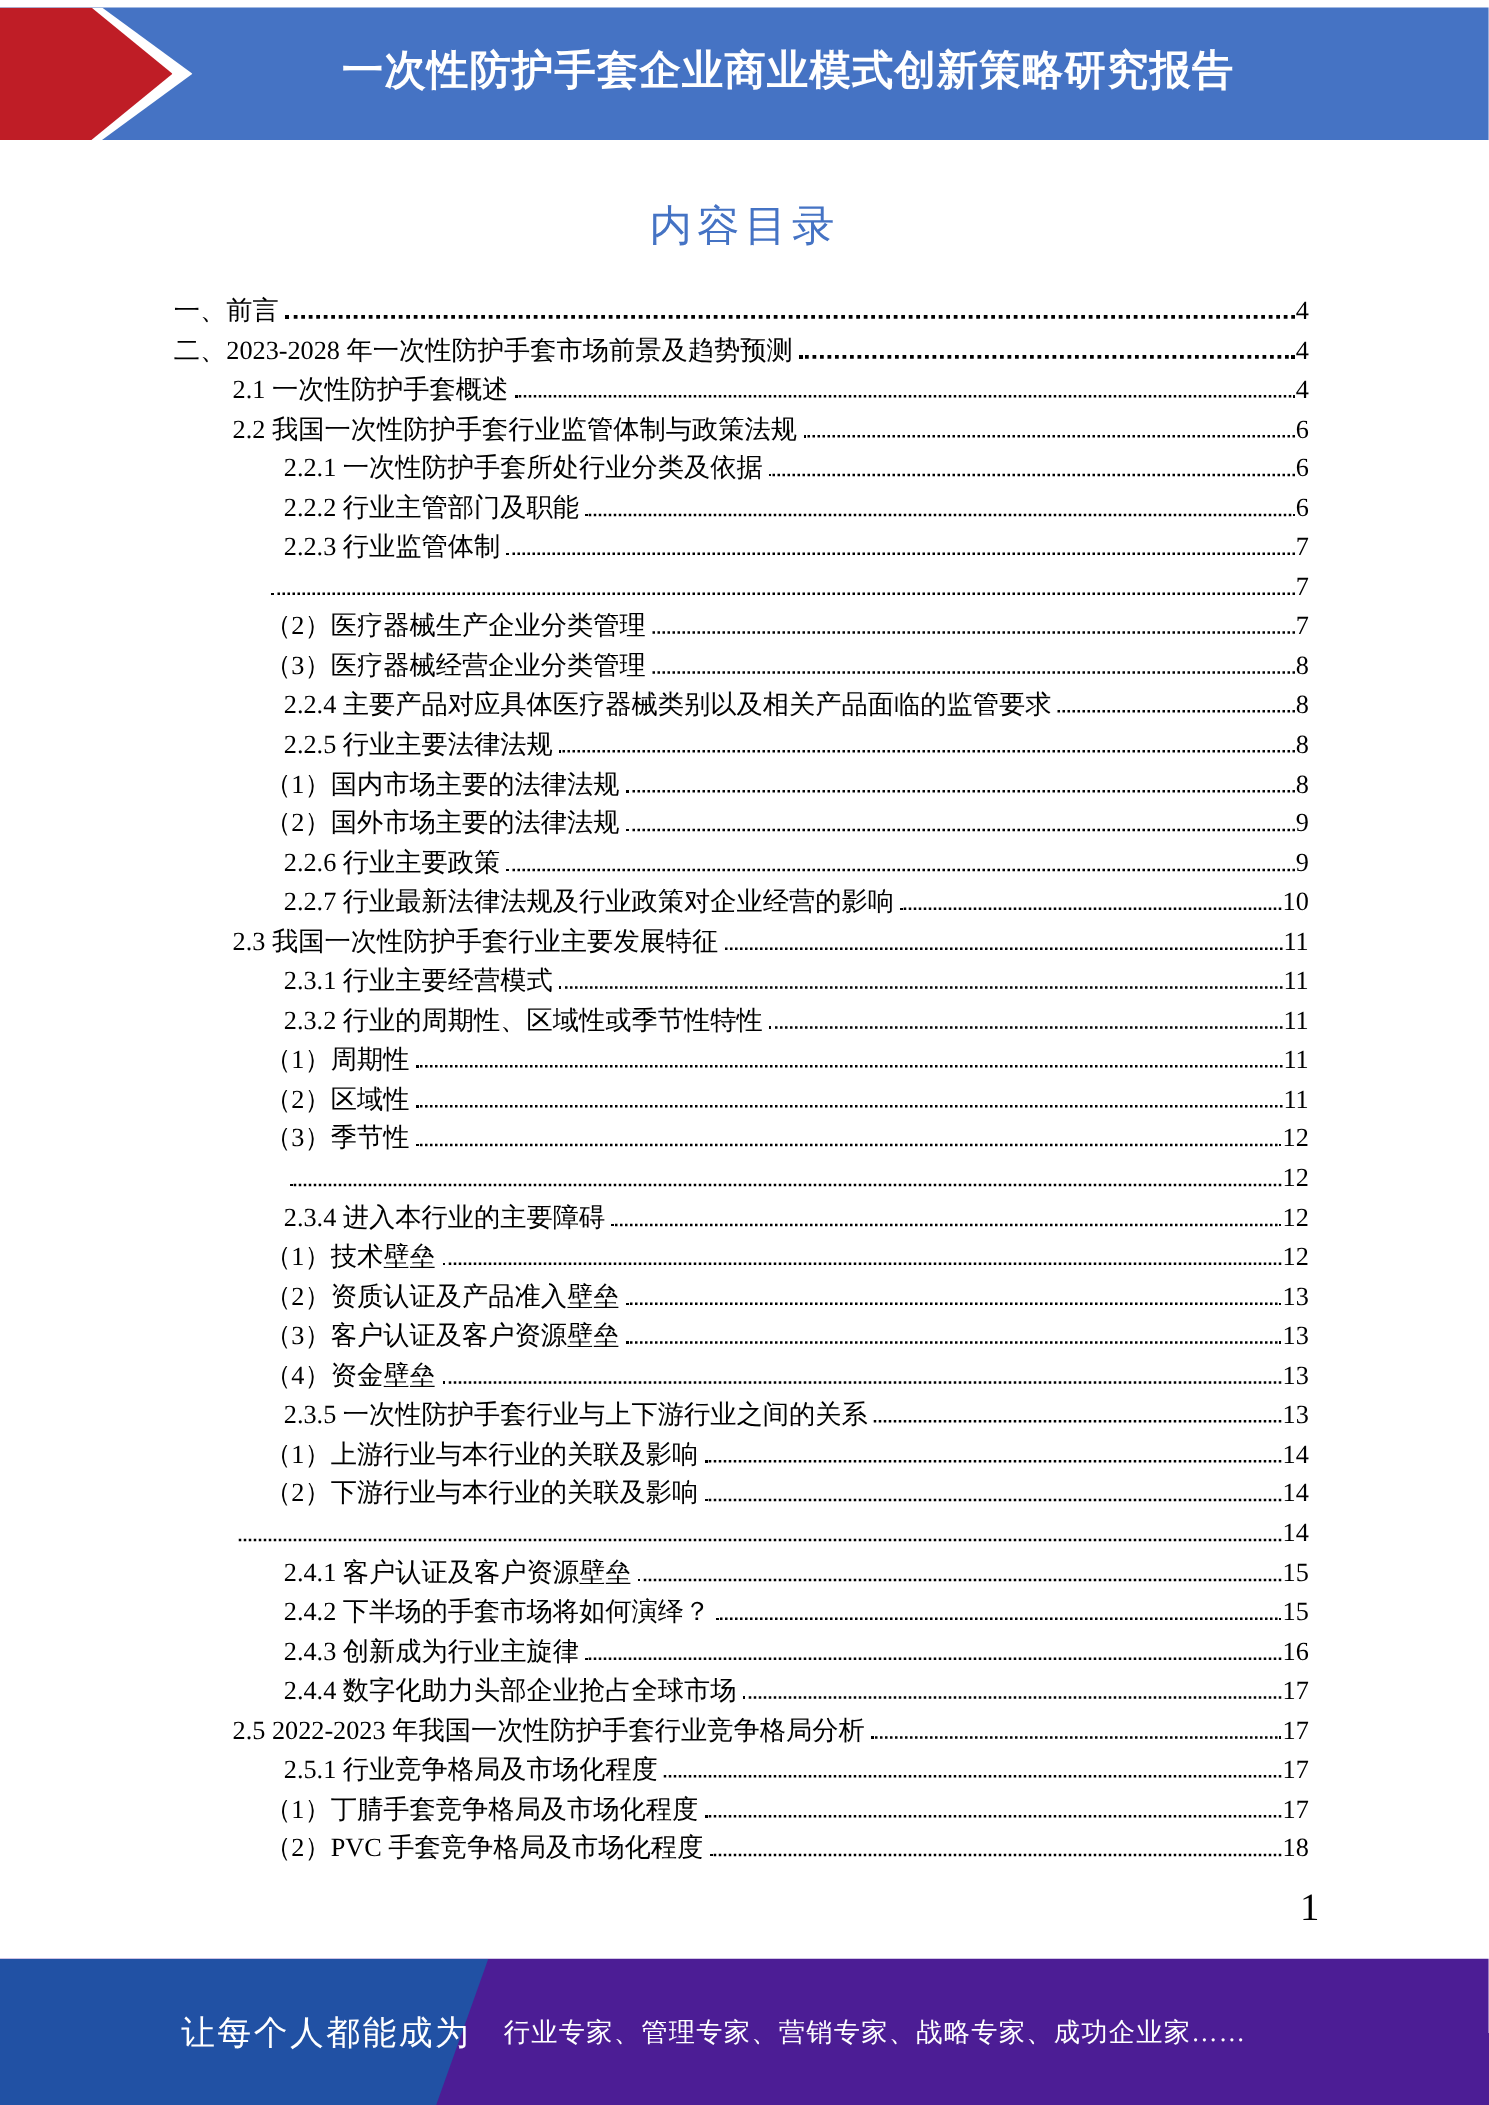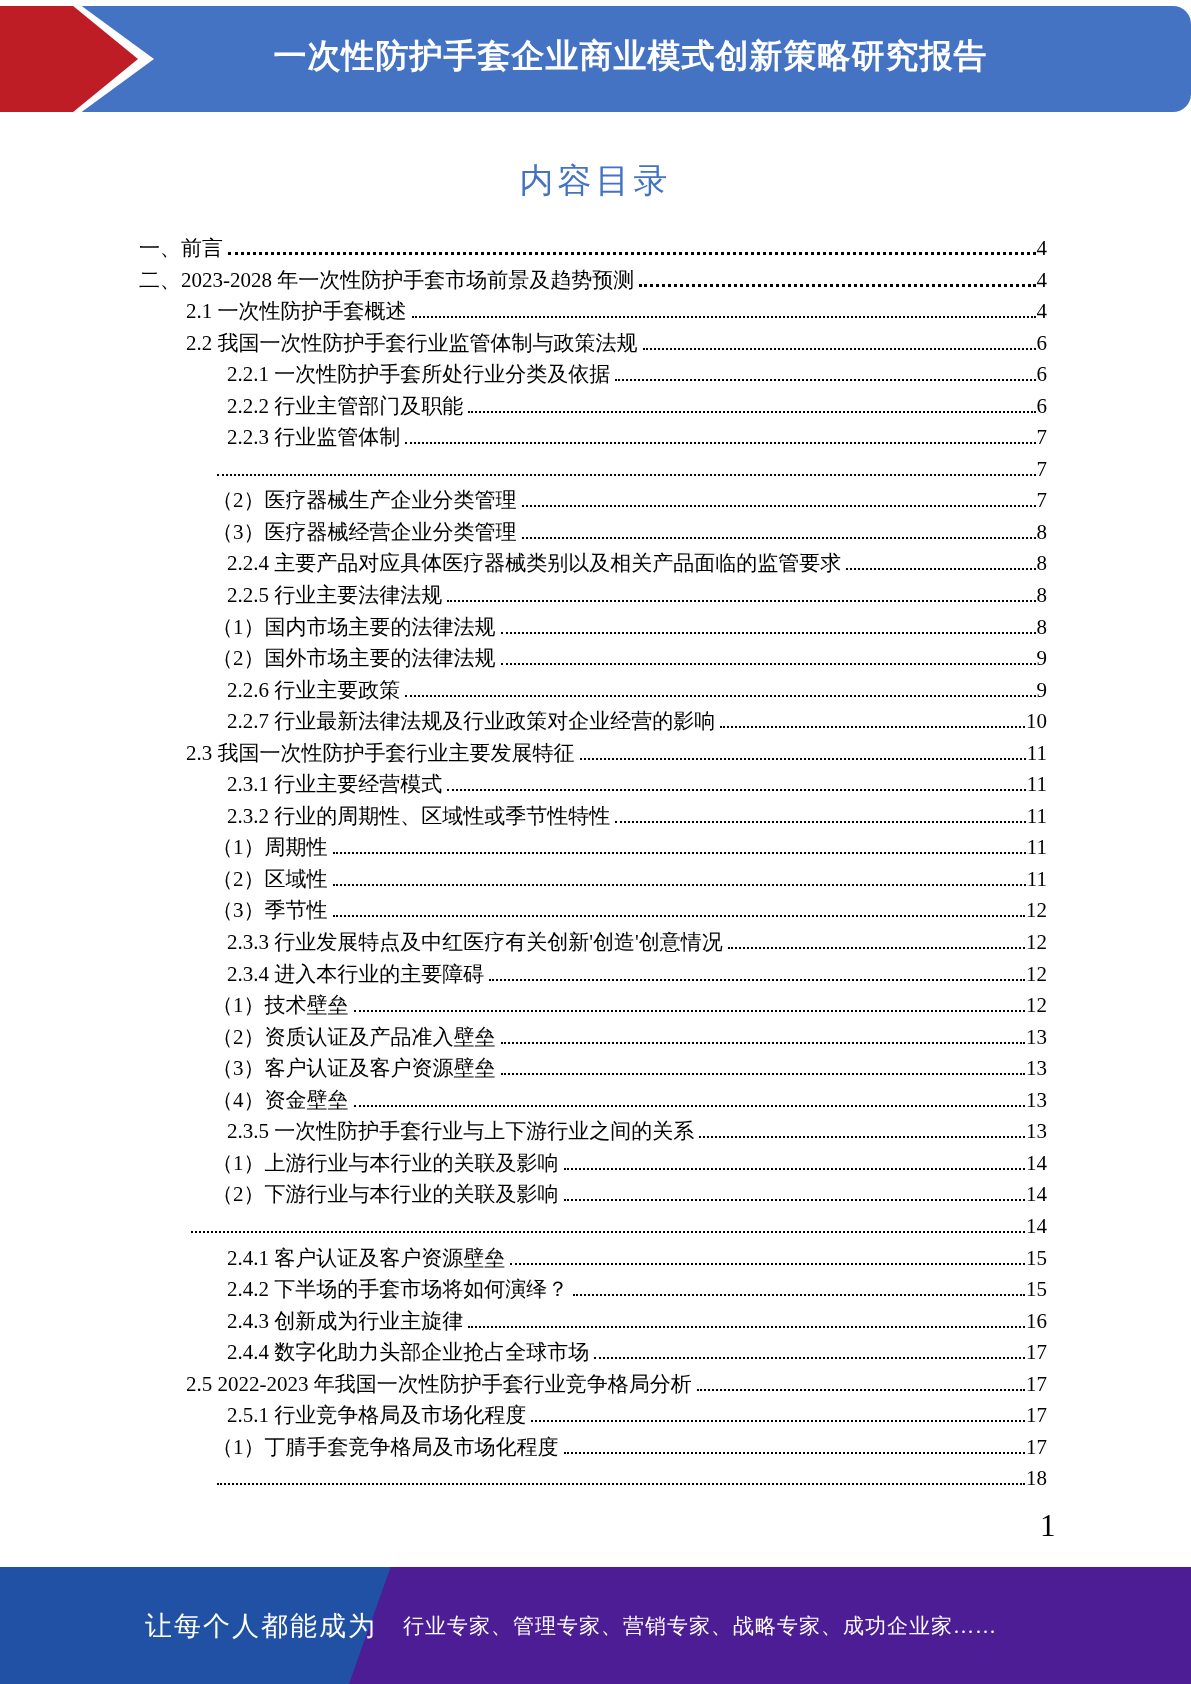--- a/index.html
+++ b/index.html
@@ -4,21 +4,20 @@
 <style>
   html,body { margin:0; padding:0; }
   body {
     width:1191px; height:1684px; position:relative; background:#ffffff;
     font-family:"Liberation Serif","DejaVu Serif",serif; overflow:hidden;
   }
   
   .header {
     position:absolute; top:6px; left:0; width:1191px; height:106px;
     background:#4573c4;
-    border-radius:18px;
   }
   .arrow-white {
     position:absolute; left:0; top:0; width:154px; height:106px; background:#ffffff;
     clip-path: polygon(0 0, 53% 0, 100% 50%, 53% 100%, 0 100%);
   }
   .arrow-red {
     position:absolute; left:0; top:0; width:138px; height:106px; background:#bf1d26;
     clip-path: polygon(0 0, 53% 0, 100% 50%, 53% 100%, 0 100%);
   }
   .header-title {
@@ -186,21 +185,20 @@
       <span class="lbl">（2）区域性</span>
       <span class="leader"></span>
       <span class="pg">11</span>
     </div>
     <div class="toc-row lv3">
       <span class="lbl">（3）季节性</span>
       <span class="leader"></span>
       <span class="pg">12</span>
     </div>
     <div class="toc-row lv2">
-      <span class="lbl">2.3.3  行业发展特点及中红医疗有关创新'创造'创意情况</span>
       <span class="leader"></span>
       <span class="pg">12</span>
     </div>
     <div class="toc-row lv2">
       <span class="lbl">2.3.4  进入本行业的主要障碍</span>
       <span class="leader"></span>
       <span class="pg">12</span>
     </div>
     <div class="toc-row lv3">
       <span class="lbl">（1）技术壁垒</span>
@@ -270,20 +268,21 @@
       <span class="lbl">2.5.1  行业竞争格局及市场化程度</span>
       <span class="leader"></span>
       <span class="pg">17</span>
     </div>
     <div class="toc-row lv3">
       <span class="lbl">（1）丁腈手套竞争格局及市场化程度</span>
       <span class="leader"></span>
       <span class="pg">17</span>
     </div>
     <div class="toc-row lv3">
+      <span class="lbl">（2）PVC 手套竞争格局及市场化程度</span>
       <span class="leader"></span>
       <span class="pg">18</span>
     </div>
   </div>
 
 <div class="pageno">1</div>
 
 <div class="footer">
   <div class="footer-blue"></div>
   <div class="footer-left">让每个人都能成为</div>

